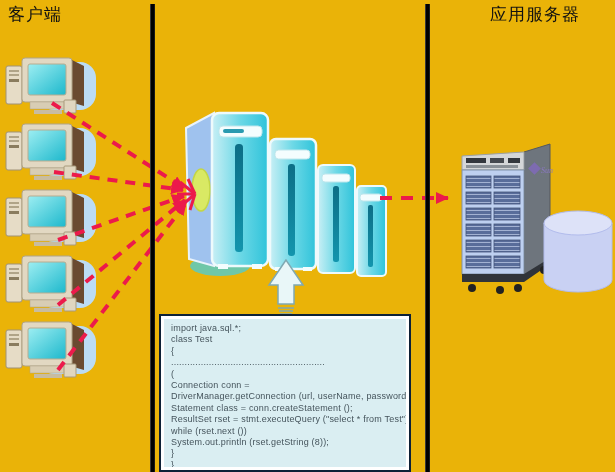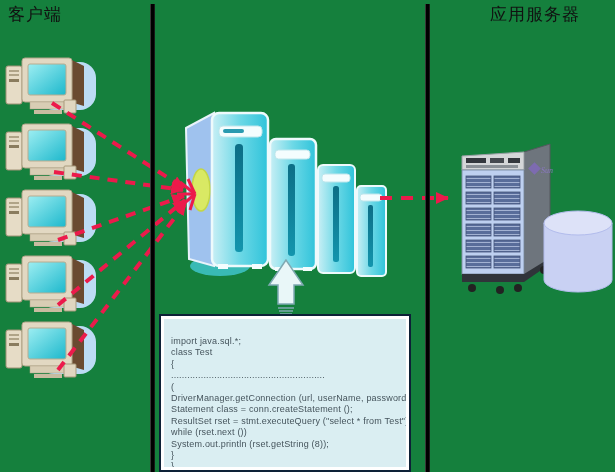--- a/index.html
+++ b/index.html
@@ -1,36 +1,36 @@
 <!DOCTYPE html>
 <html><head>
 <meta charset="utf-8">
 <style>
   html,body{margin:0;padding:0;background:#fff;}
-  .canvas{position:relative;width:615px;height:472px;background:#15803d;overflow:hidden;
+  .canvas{position:relative;width:615px;height:472px;background:#eab308;overflow:hidden;
           font-family:"Liberation Sans",sans-serif;}
   .col-label{position:absolute;top:3px;font-family:"Liberation Serif","DejaVu Serif",serif;
              font-size:17px;color:#111;letter-spacing:1px;white-space:nowrap;}
   .label-client{left:8px;}
   .label-app{left:239px;}
   .label-db{left:490px;}
   .vbar{position:absolute;top:4px;width:5px;height:468px;background:linear-gradient(90deg,#555 0%,#000 30%,#000 80%,#333 100%);z-index:6;}
   .vbar-1{left:150px;}
   .vbar-2{left:425px;}
   .client{position:absolute;left:4px;width:100px;height:62px;z-index:3;}
   .c1{top:56px;} .c2{top:122px;} .c3{top:188px;} .c4{top:254px;} .c5{top:320px;}
   .arrows-layer{position:absolute;left:0;top:0;width:615px;height:472px;z-index:4;pointer-events:none;}
   .servers{position:absolute;left:182px;top:106px;width:206px;height:176px;z-index:3;}
   .sunserver{position:absolute;left:460px;top:140px;width:102px;height:158px;z-index:3;}
   .cylinder{position:absolute;left:542px;top:210px;width:72px;height:84px;z-index:4;}
   .block-arrow{position:absolute;left:263px;top:258px;width:46px;height:60px;z-index:5;}
   .code-box{position:absolute;left:159px;top:314px;width:252px;height:158px;
             border:2px solid #0d2137;background:#fff;padding:3px;box-sizing:border-box;z-index:5;}
   .code-inner{width:100%;height:100%;background:#daeef2;box-sizing:border-box;
-              padding:17px 0 0 7px;overflow:hidden;}
+              padding:4px 0 0 7px;overflow:hidden;}
   .code-line{font-family:"Liberation Sans","DejaVu Sans",sans-serif;font-size:9px;
              line-height:11.4px;color:#45545c;white-space:nowrap;letter-spacing:0.2px;}
 </style>
 </head>
 <body>
 
 <div class="canvas">
 
   <div class="col-label label-client">客户端</div>
   <div class="col-label label-db">应用服务器</div>
@@ -187,20 +187,21 @@
     <line x1="17" y1="56" x2="29" y2="56" stroke="#7fa9b2" stroke-width="1.5"></line>
   </svg>
 
   <div class="code-box">
     <div class="code-inner">
       <div class="code-line">import java.sql.*;</div>
       <div class="code-line">class Test</div>
       <div class="code-line">{</div>
       <div class="code-line">.........................................................</div>
       <div class="code-line">(</div>
+      <div class="code-line">Connection conn =</div>
       <div class="code-line">DriverManager.getConnection (url, userName, password);</div>
       <div class="code-line">Statement class = conn.createStatement ();</div>
       <div class="code-line">ResultSet rset = stmt.executeQuery ("select * from Test");</div>
       <div class="code-line">while (rset.next ())</div>
       <div class="code-line">System.out.println (rset.getString (8));</div>
       <div class="code-line">}</div>
       <div class="code-line">}</div>
     </div>
   </div>
 

